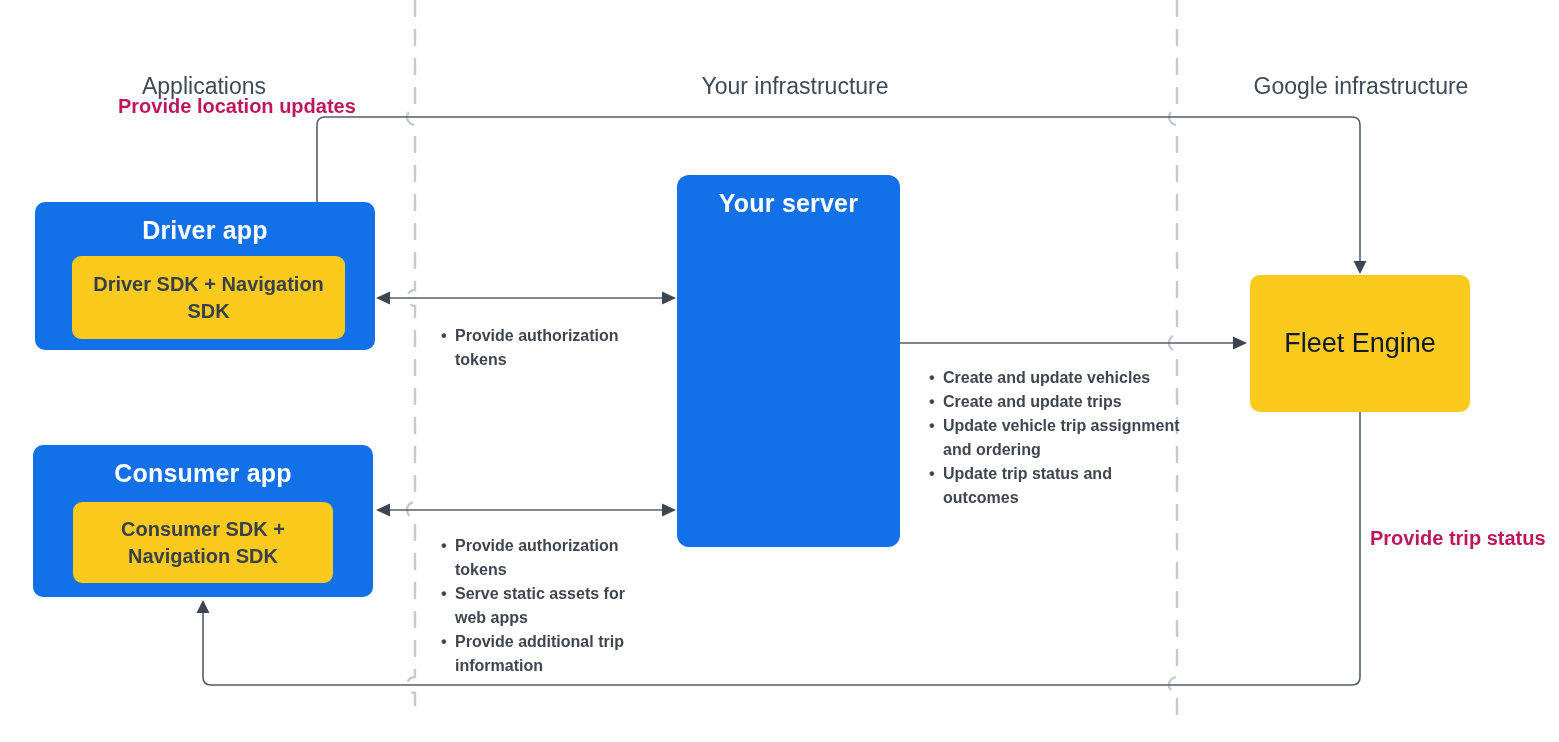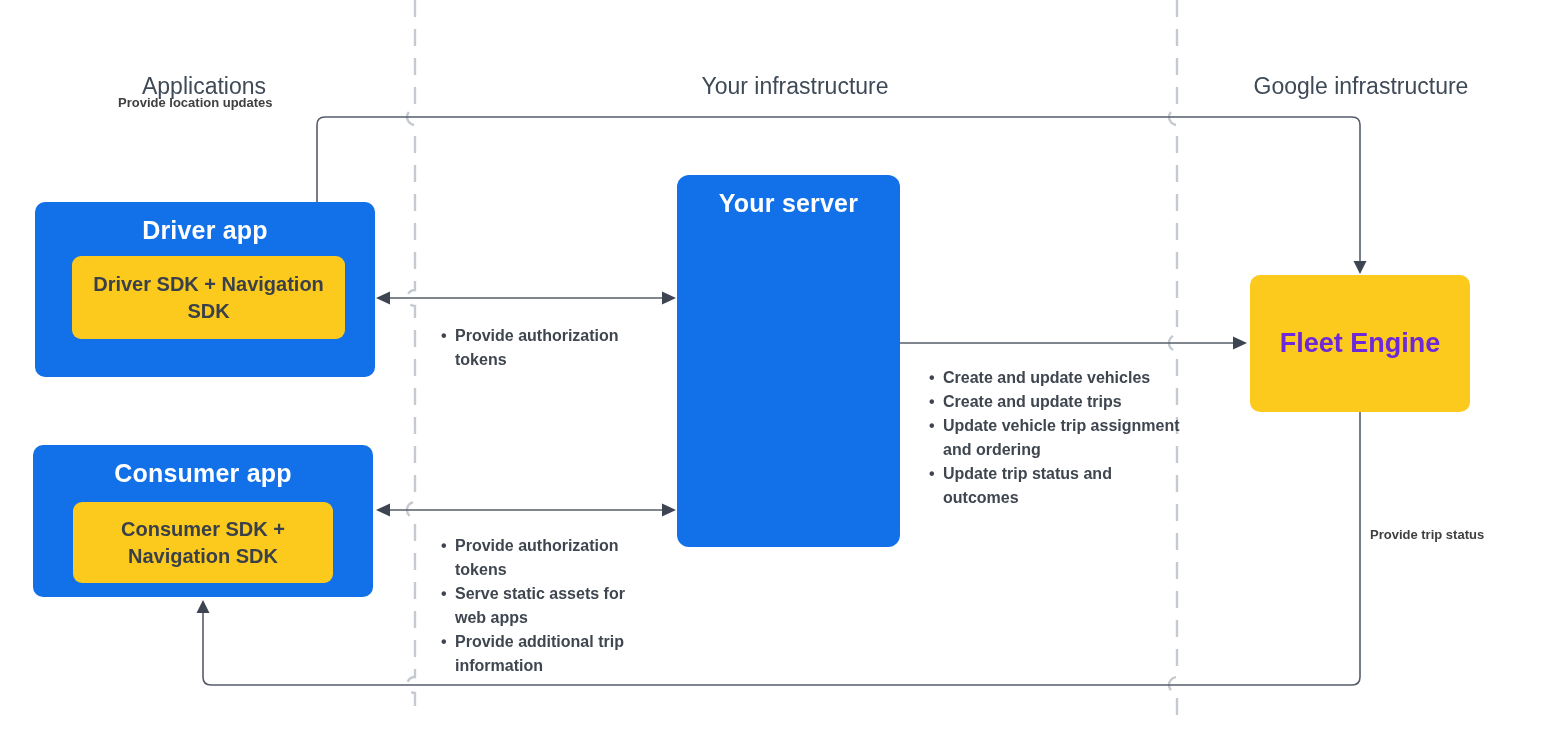--- a/index.html
+++ b/index.html
@@ -59,29 +59,29 @@
     color: #3a4049;
     box-sizing: border-box;
     padding: 4px 14px;
   }
   .engine-box {
     background: #fcca1d;
     border-radius: 10px;
     display: flex;
     align-items: center;
     justify-content: center;
-    font-weight: bold;
+    font-weight: normal;
     font-size: 27px;
-    color: #6d28d9;
+    color: #0f172a;
   }
   .edge-label {
     position: absolute;
-    font-size: 13px;
+    font-size: 20px;
     font-weight: bold;
-    color: #404040;
+    color: #be185d;
     white-space: nowrap;
     z-index: 2;
   }
   .bullets {
     position: absolute;
     list-style: none;
     margin: 16px;
     padding: 0;
     font-size: 16px;
     font-weight: bold;
@@ -128,21 +128,21 @@
     <polygon points="1247,343 1233,336.5 1233,349.5" fill="#3d4452"></polygon>
   </svg>
 
   <div class="col-header" style="left:204px">Applications</div>
   <div class="col-header" style="left:795px">Your infrastructure</div>
   <div class="col-header" style="left:1361px">Google infrastructure</div>
 
   <div class="edge-label" style="left:118px; top:95px">Provide location updates</div>
   <div class="edge-label" style="left:1370px; top:527px">Provide trip status</div>
 
-  <div class="node blue-box" style="left:35px; top:202px; width:340px; height:175px">
+  <div class="node blue-box" style="left:35px; top:202px; width:340px; height:148px">
     <div class="node-title">Driver app</div>
     <div class="sdk-box" style="left:37px; top:54px; width:273px; height:83px">Driver SDK + Navigation SDK</div>
   </div>
 
   <div class="node blue-box" style="left:33px; top:445px; width:340px; height:152px">
     <div class="node-title">Consumer app</div>
     <div class="sdk-box" style="left:40px; top:57px; width:260px; height:81px">Consumer SDK + Navigation SDK</div>
   </div>
 
   <div class="node blue-box" style="left:677px; top:175px; width:223px; height:372px; border-radius:12px">

